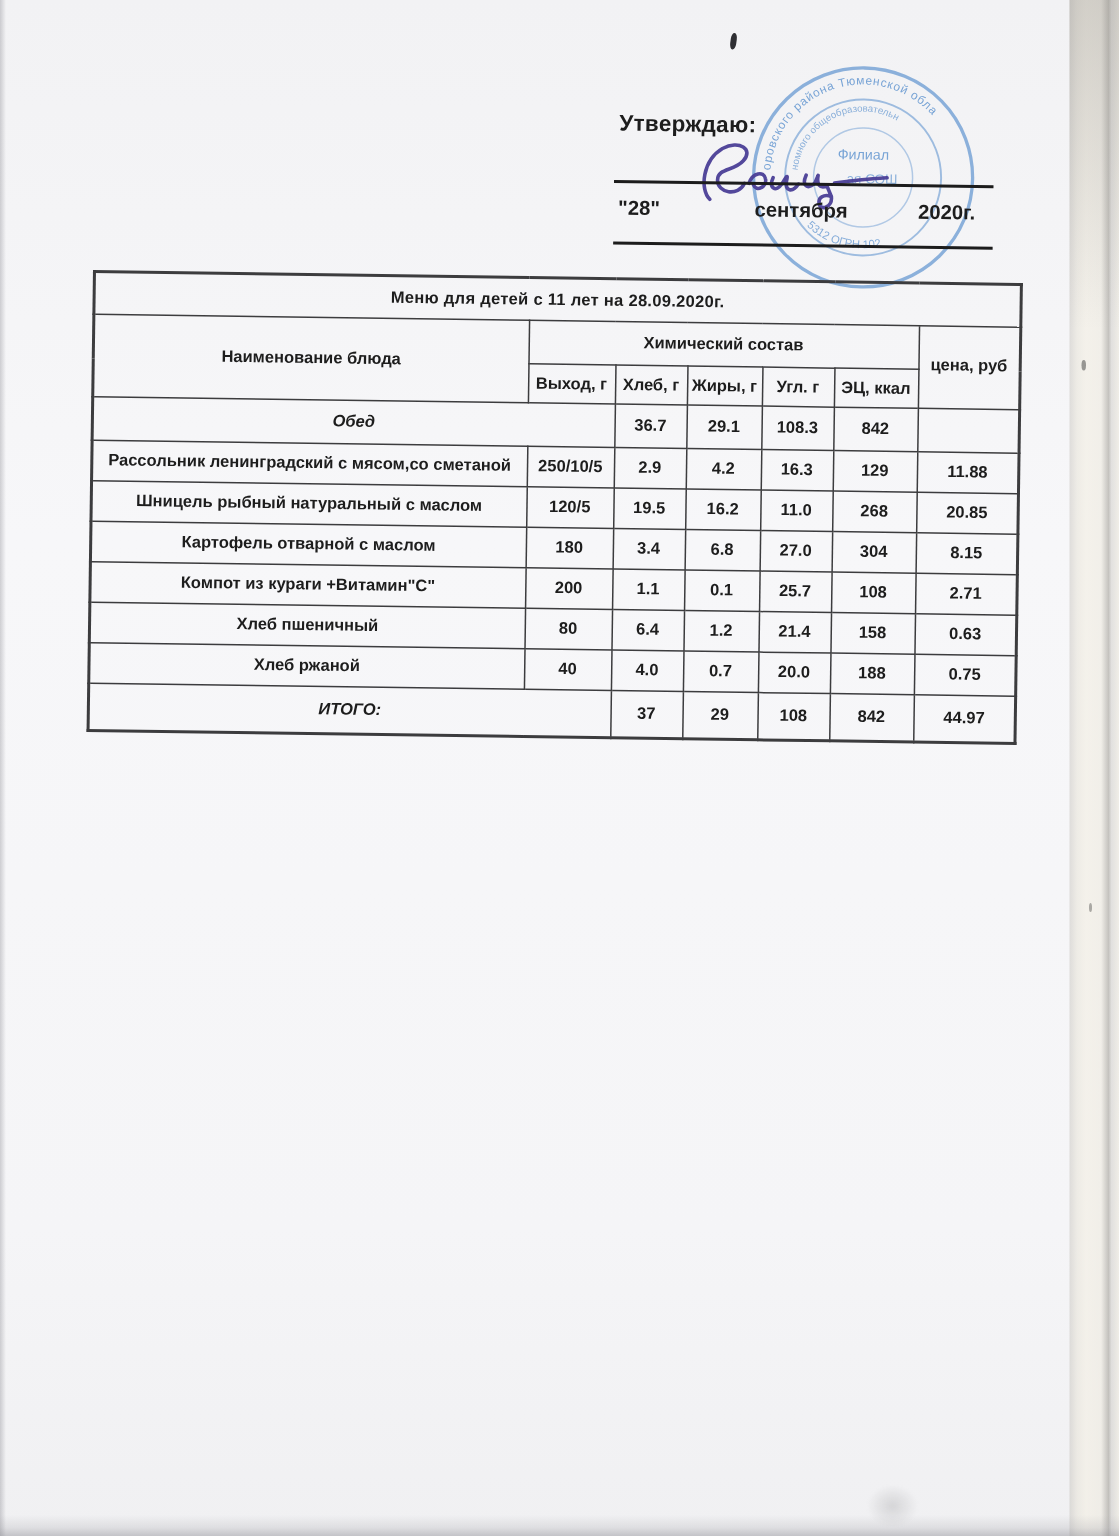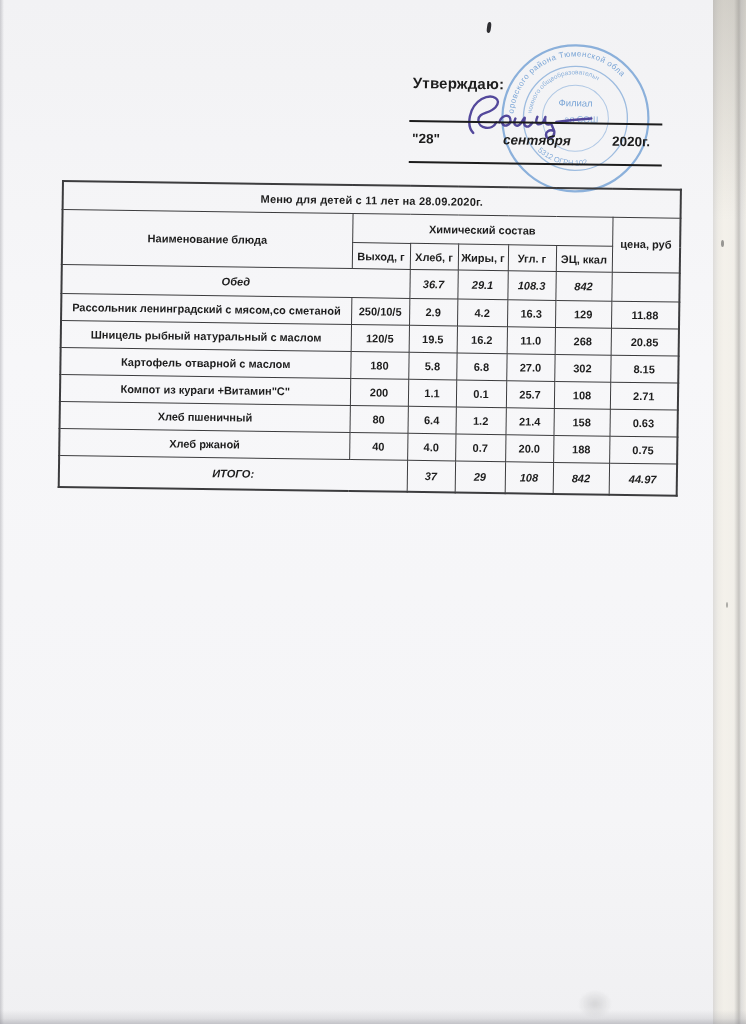--- a/index.html
+++ b/index.html
@@ -28,42 +28,42 @@
     background:radial-gradient(closest-side,rgba(150,150,152,.30),rgba(150,150,152,.12) 60%,rgba(150,150,152,0));
     filter:blur(1px);}
   
   .approval{left:410px;top:74px;width:256px;height:100px;transform:rotate(.8deg);transform-origin:0 0;}
   .approval-label{position:absolute;left:3px;top:0;font-size:15px;font-weight:bold;letter-spacing:.2px;}
   .rule{position:absolute;left:0;width:253px;height:2px;background:#1c1c1c;}
   .rule1{top:46px;}
   .rule2{top:87px;}
   .date-row{position:absolute;left:0;top:57px;width:253px;font-size:13.5px;font-weight:bold;}
   .date-day{position:absolute;left:3px;}
-  .date-month{position:absolute;left:94px;font-style:italic;}
+  .date-month{position:absolute;left:94px;}
   .date-year{position:absolute;left:203px;text-align:center;}
   .stamp{position:absolute;left:88px;top:-36px;opacity:.82;}
   .signature{position:absolute;left:50px;top:16px;opacity:.95;}
   
   .menu-wrap{left:62px;top:180px;transform:rotate(.8deg);transform-origin:0 0;}
   table.menu{border-collapse:collapse;table-layout:fixed;width:618px;}
   table.menu td{border:1.5px solid #3c3c3e;padding:0 2px;vertical-align:middle;text-align:center;
     font-size:11px;font-weight:bold;color:#1d1d1d;overflow:hidden;white-space:nowrap;}
   td.title-cell{height:27px;font-size:17px;font-weight:bold;letter-spacing:.2px;border-bottom-width:2px;}
   td.h-name{font-size:10px;font-weight:normal;}
   td.h-group{height:28px;font-size:10.5px;font-weight:normal;}
   td.h-sub{height:25px;font-size:10px;}
   td.h-price{font-size:12px;line-height:1.2;white-space:normal;}
   tr.r-obed td{height:28px;}
   td.obed-name{font-style:italic;font-size:13.5px;padding-right:58px;}
-  td.obed-num{font-style:italic;font-size:12px;margin-left:24px;}
+  td.obed-num{font-size:12px;margin-left:24px;}
   tr.r-dish td{height:26px;}
   td.dish-name{text-align:left;padding-left:4px;font-size:12px;}
   tr.r-total td{height:30px;}
   td.total-label{text-align:left;padding-left:5px;font-style:italic;font-size:13.5px;}
-  td.total-num{font-style:italic;font-size:12.5px;}
+  td.total-num{font-size:12.5px;}
   table.menu{border:2px solid #3c3c3e;}
 </style>
 </head>
 <body>
 
 <div class="abs scan-edge-right"></div>
 <div class="abs scan-edge-bottom"></div>
 <div class="abs scan-edge-left"></div>
 <div class="abs speck-top"></div>
 <div class="abs speck-a"></div>
@@ -168,24 +168,24 @@
         <td>120/5</td>
         <td>19.5</td>
         <td>16.2</td>
         <td>11.0</td>
         <td>268</td>
         <td>20.85</td>
       </tr>
       <tr class="r-dish">
         <td class="dish-name">Картофель отварной с маслом</td>
         <td>180</td>
-        <td>5.8</td>
+        <td>3.4</td>
         <td>6.8</td>
         <td>27.0</td>
-        <td>302</td>
+        <td>304</td>
         <td>8.15</td>
       </tr>
       <tr class="r-dish">
         <td class="dish-name">Компот из кураги +Витамин"С"</td>
         <td>200</td>
         <td>1.1</td>
         <td>0.1</td>
         <td>25.7</td>
         <td>108</td>
         <td>2.71</td>

